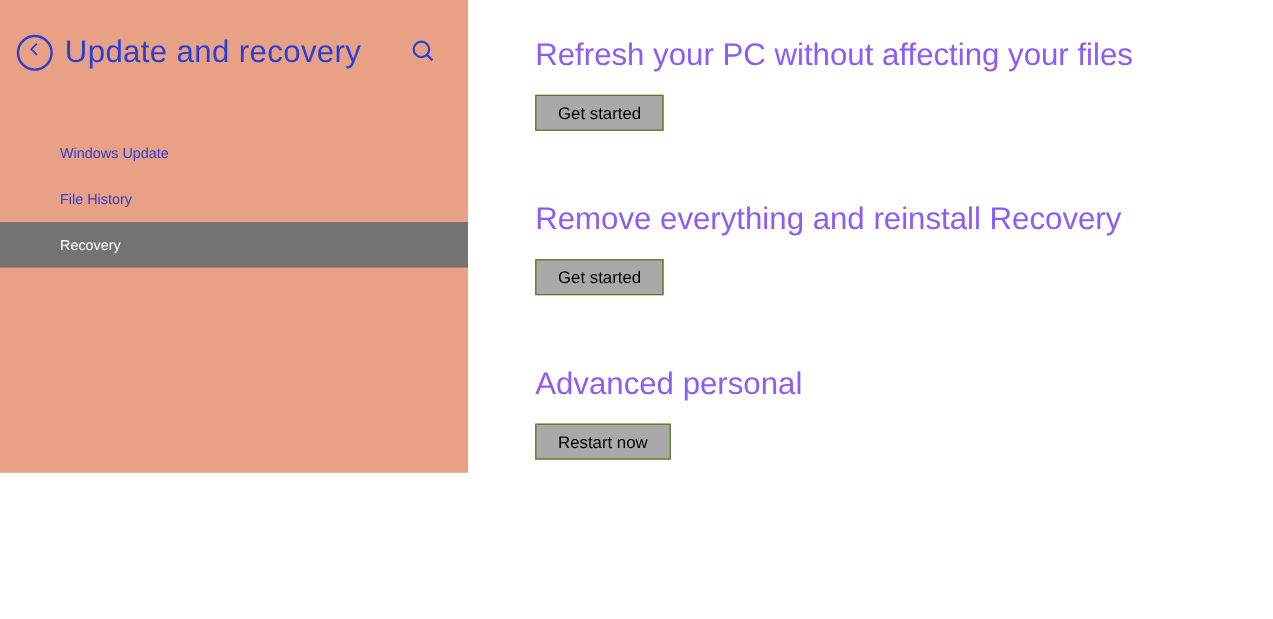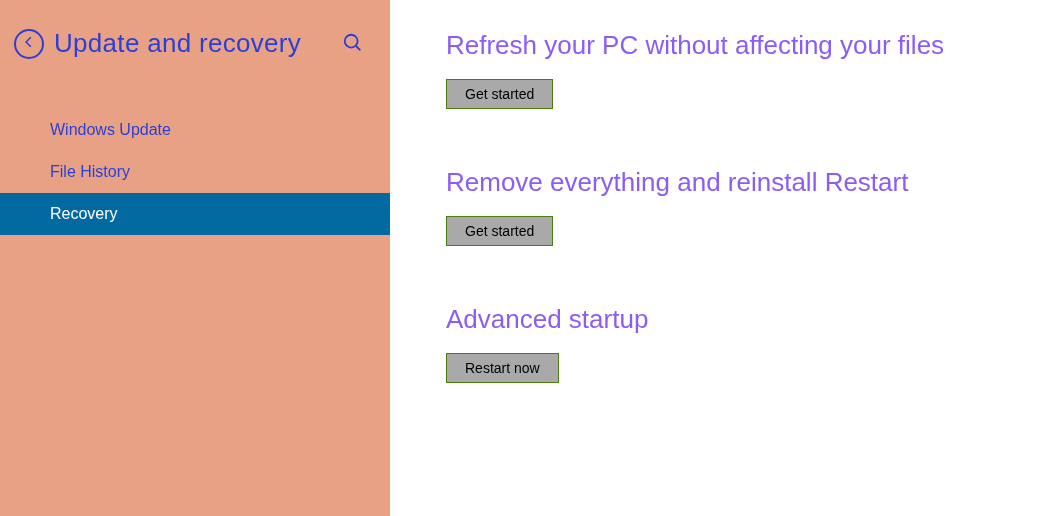--- a/index.html
+++ b/index.html
@@ -2,21 +2,21 @@
 <html><head>
 <meta charset="utf-8">
 <style>
   * { margin: 0; padding: 0; box-sizing: border-box; }
   html, body { width: 1061px; height: 516px; font-family: "Segoe UI", Arial, sans-serif; overflow: hidden; }
   body { display: flex; background: #fff; }
 
   
   .sidebar {
     width: 390px;
-    height: 516px;
+    height: 394px;
     background: #e9a185;
     color: #2a3fd6;
     position: relative;
     flex-shrink: 0;
   }
   .side-header {
     display: flex;
     align-items: center;
     padding: 28px 18px 0 14px;
     position: relative;
@@ -41,25 +41,25 @@
     right: 26px;
     top: 32px;
     width: 22px; height: 22px;
     cursor: pointer;
   }
   .search-icon svg { width: 22px; height: 22px; }
 
   .side-nav { margin-top: 50px; }
   .side-item {
     padding: 12px 0 12px 50px;
-    font-size: 16px;
+    font-size: 12px;
     cursor: pointer;
   }
   .side-item.active {
-    background: #0369a1;
+    background: #737373;
     color: #fff;
   }
 
   
   .main {
     flex: 1;
     padding: 30px 26px 20px 56px;
     color: #000;
   }
   .section { margin-bottom: 58px; }
@@ -124,22 +124,22 @@
 </aside>
 
 <main class="main">
 
   <section class="section">
     <h2 class="section-title">Refresh your PC without affecting your files</h2>
     <button class="btn">Get started</button>
   </section>
 
   <section class="section">
-    <h2 class="section-title">Remove everything and reinstall Restart</h2>
+    <h2 class="section-title">Remove everything and reinstall Recovery</h2>
     <button class="btn">Get started</button>
   </section>
 
   <section class="section">
-    <h2 class="section-title">Advanced startup</h2>
+    <h2 class="section-title">Advanced personal</h2>
     <button class="btn">Restart now</button>
   </section>
 
 </main>
 
 </body></html>

